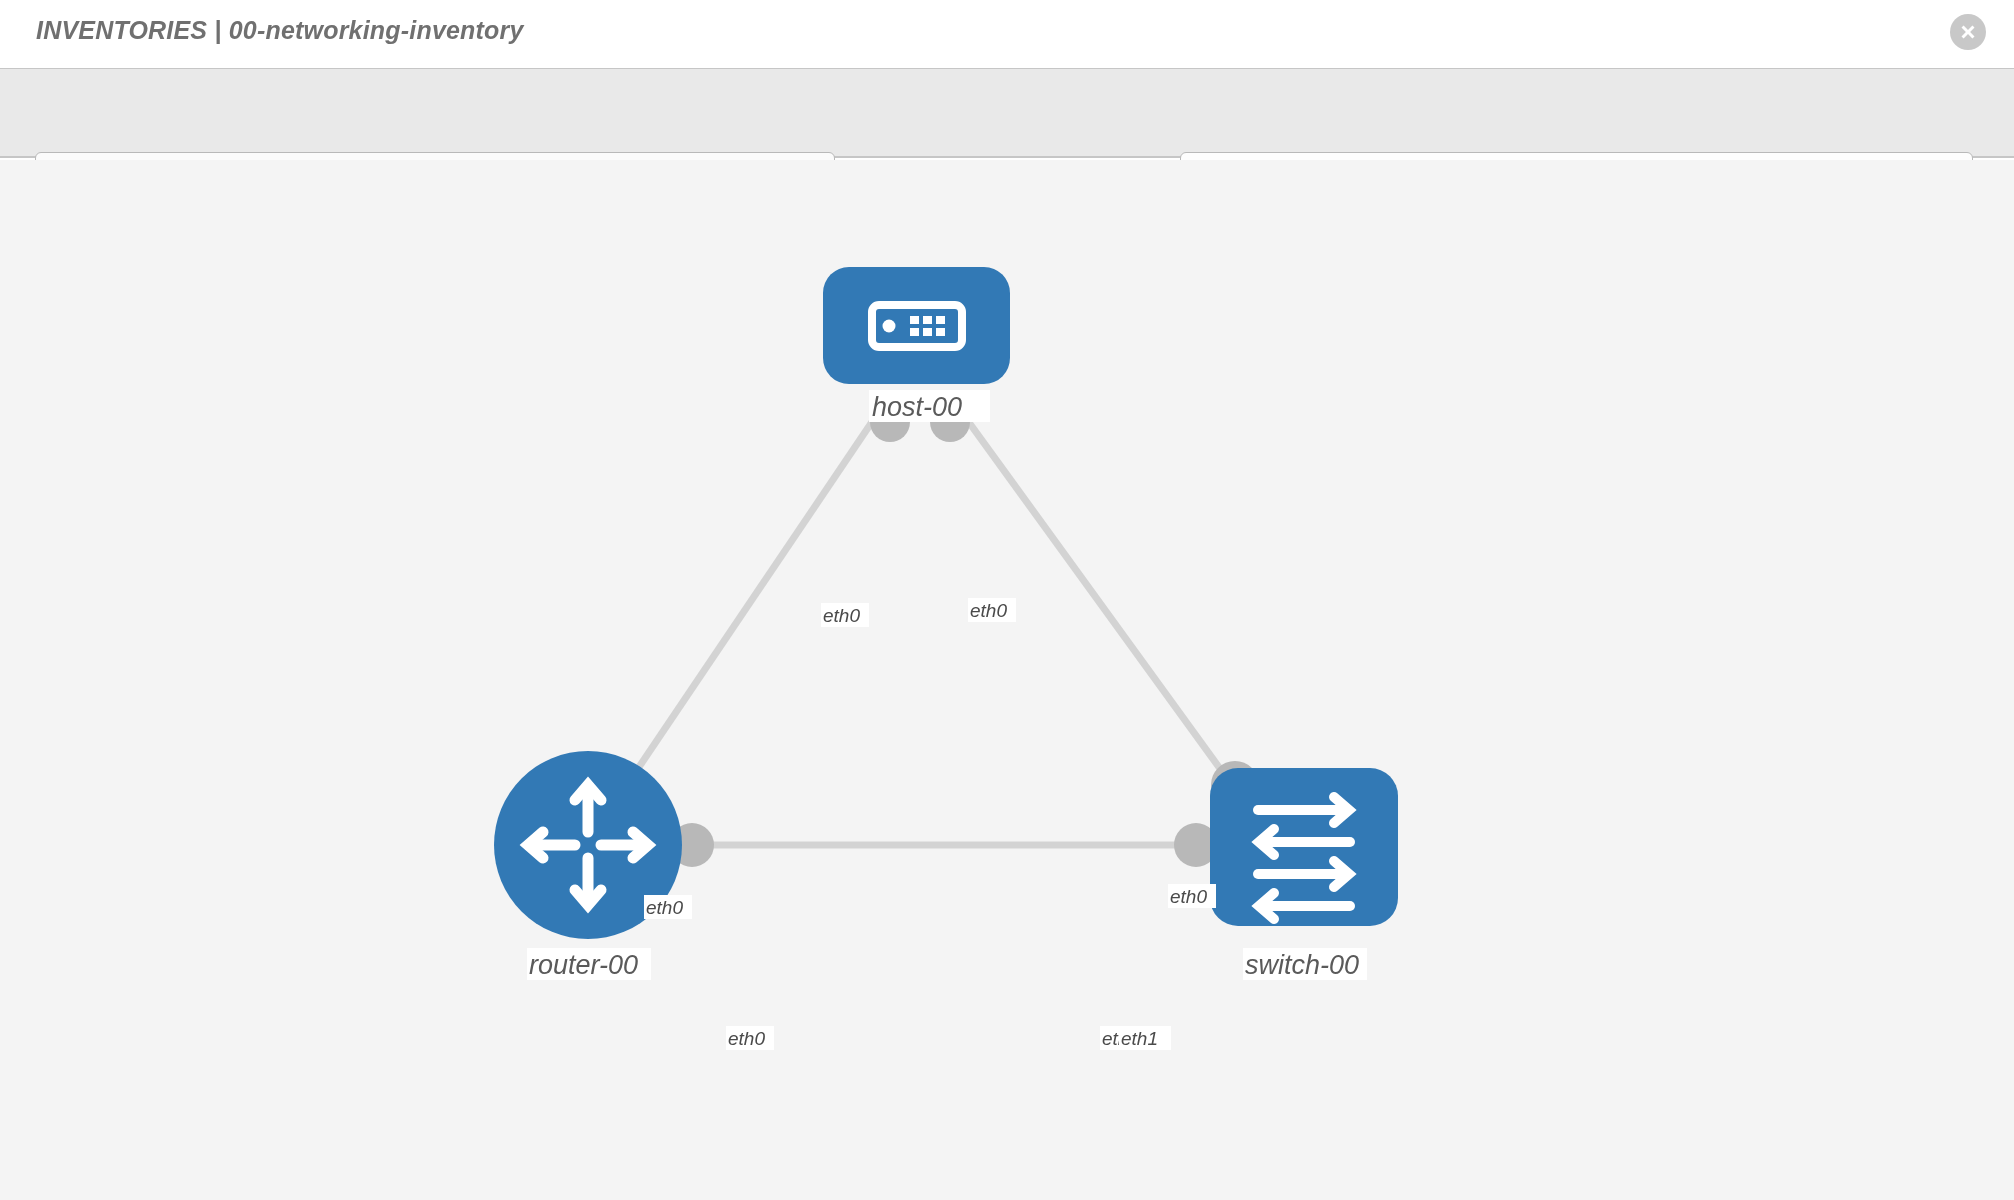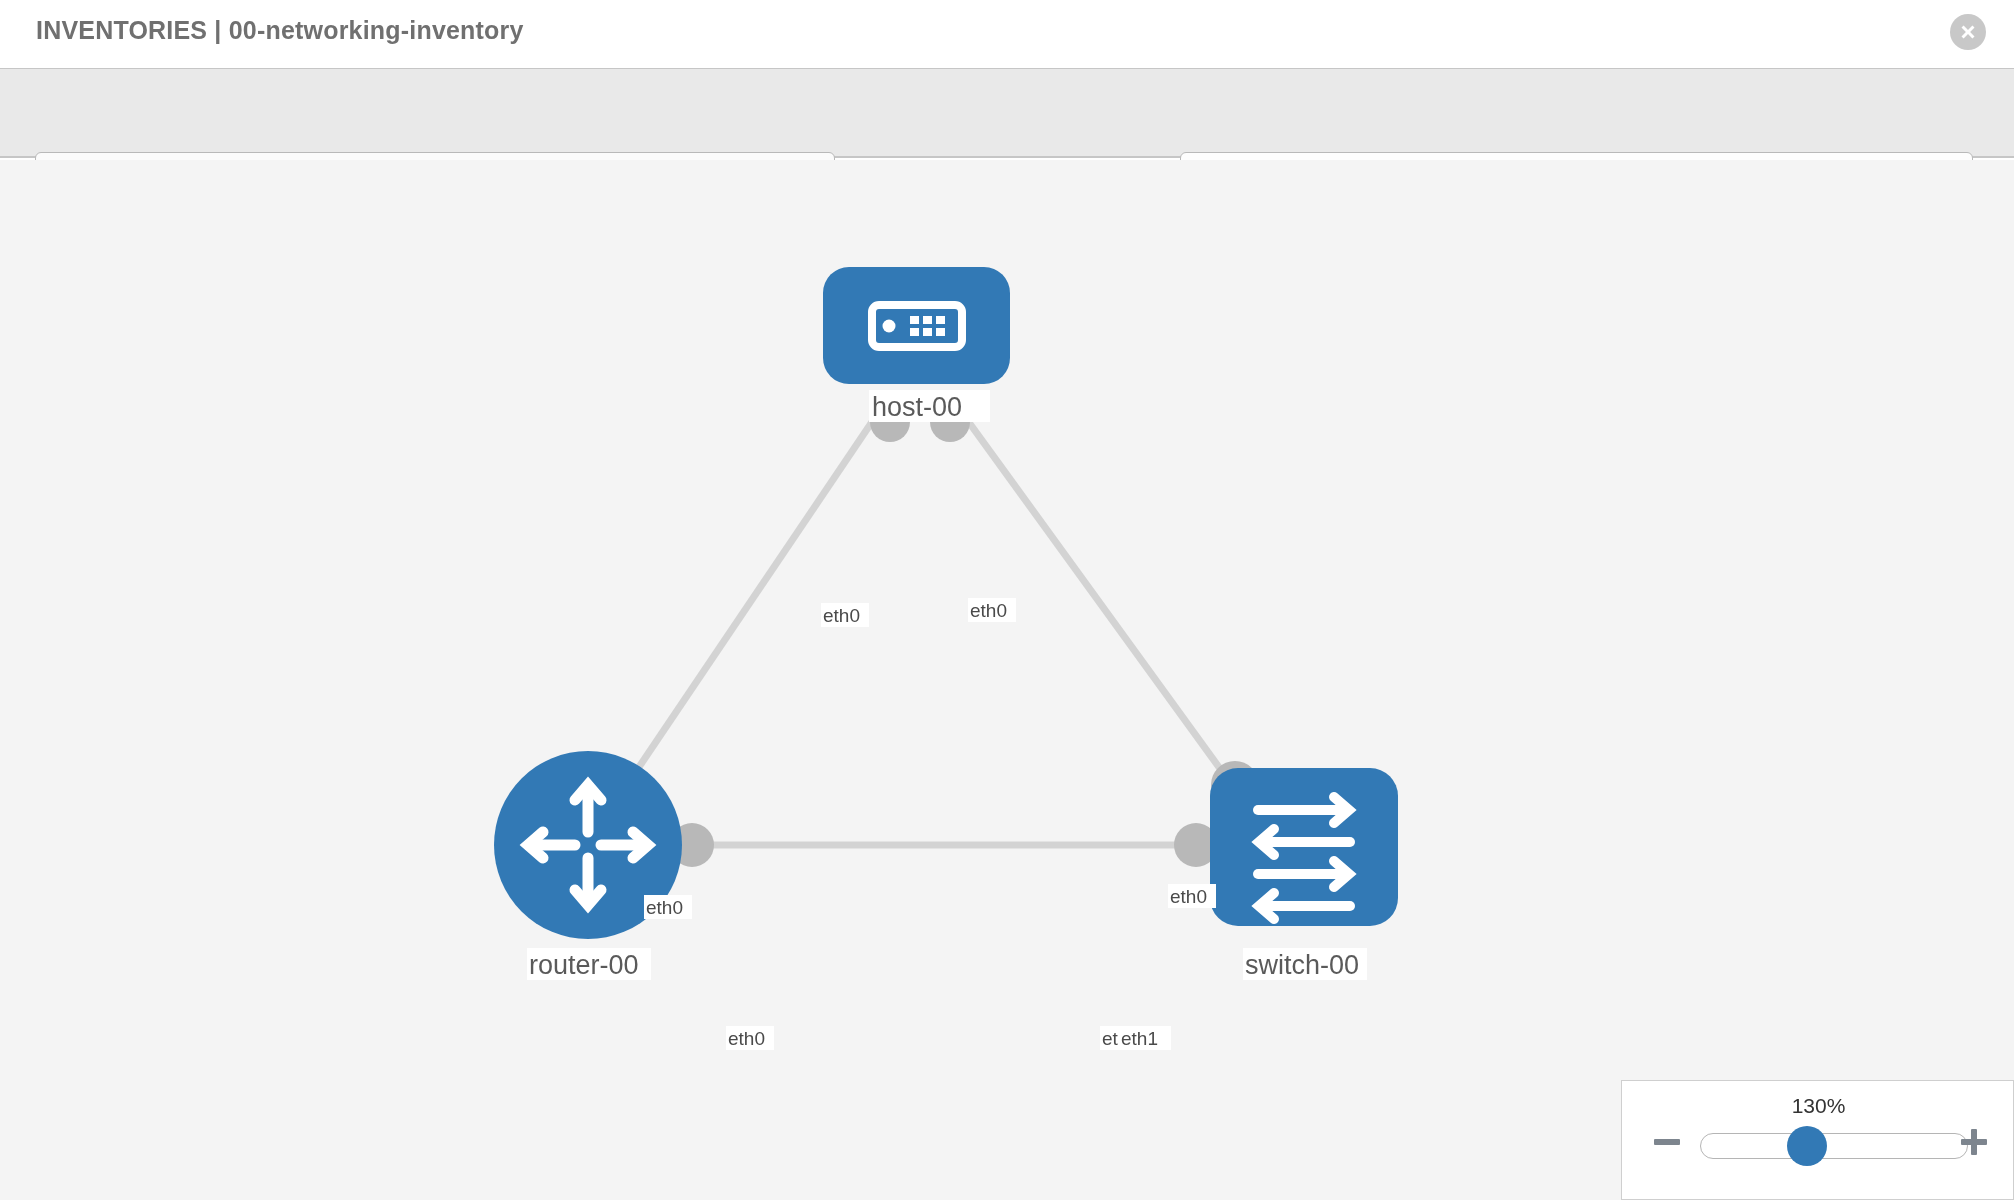--- a/index.html
+++ b/index.html
@@ -2,21 +2,21 @@
 <html><head>
 <meta charset="utf-8">
 <style>
   * { box-sizing: border-box; margin: 0; padding: 0; }
   html, body {
     width: 2014px; height: 1200px;
     background: #ffffff;
     font-family: "Liberation Sans", sans-serif;
     overflow: hidden;
   }
-  #app { position: relative; width: 2014px; height: 1200px; }
+  #app { position: relative; width: 2014px; height: 1200px; font-style: italic; }
 
   
   .header {
     position: absolute; left: 0; top: 0; width: 2014px; height: 68px;
     background: #ffffff;
   }
   .header-title {
     position: absolute; left: 36px; top: 16px;
     font-size: 25px; font-weight: bold; color: #707070;
     letter-spacing: 0.2px; white-space: nowrap;
@@ -248,33 +248,14 @@
 
         <rect class="label-bg" x="1100" y="866" width="38" height="24"></rect>
         <text class="edge-label" x="1102" y="885">eth</text>
 
         <rect class="label-bg" x="1119" y="866" width="52" height="24"></rect>
         <text class="edge-label" x="1121" y="885">eth1</text>
       </g>
     </svg>
   </div>
 
-  <div class="zoom-panel">
-    <div class="zoom-level">130%</div>
-
-    <div class="zoom-minus">
-      <svg width="34" height="34" viewBox="0 0 34 34" aria-hidden="true">
-        <rect x="4" y="14" width="26" height="6" rx="1" fill="#7d858e"></rect>
-      </svg>
-    </div>
-
-    <div class="zoom-track"></div>
-    <div class="zoom-thumb"></div>
-
-    <div class="zoom-plus">
-      <svg width="34" height="34" viewBox="0 0 34 34" aria-hidden="true">
-        <rect x="4" y="14" width="26" height="6" rx="1" fill="#7d858e"></rect>
-        <rect x="14" y="4" width="6" height="26" rx="1" fill="#7d858e"></rect>
-      </svg>
-    </div>
-  </div>
 
 </div>
 
 </body></html>

